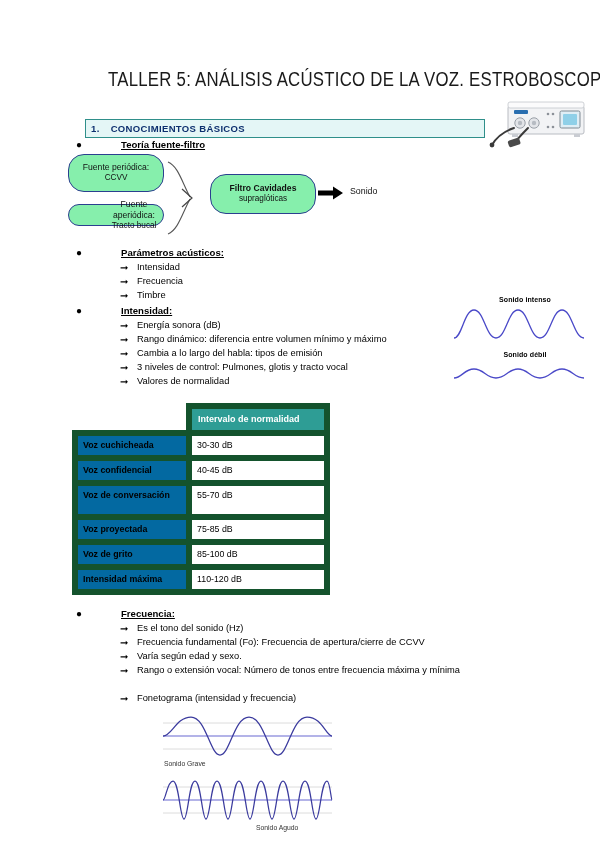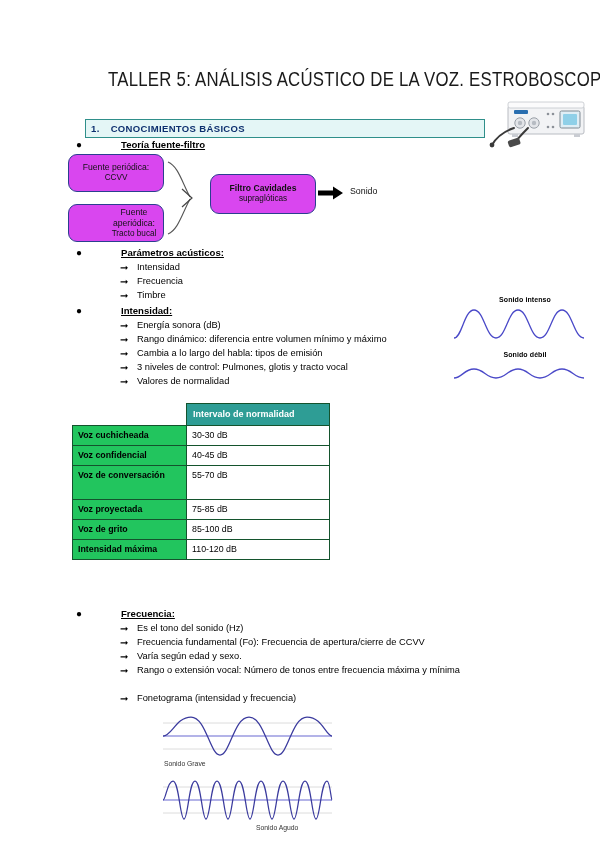--- a/index.html
+++ b/index.html
@@ -101,34 +101,34 @@
     flex: none;
     font-size: 10px;
     color: #000;
   }
   .arrow-item .lbl { flex: 1; }
 
   
   .diagram { position: absolute; left: 60px; top: 152px; width: 350px; height: 92px; }
   .dbox {
     position: absolute;
-    background: #d946ef;
+    background: #86efac;
     border: 1.3px solid #2b3f8f;
-    border-radius: 9px;
+    border-radius: 16px;
     display: flex;
     flex-direction: column;
     align-items: center;
     justify-content: center;
     font-size: 8.6px;
     color: #111;
     line-height: 1.3;
     text-align: center;
   }
   .dbox.b1 { left: 8px;  top: 2px;  width: 96px; height: 38px; }
-  .dbox.b2 { left: 8px;  top: 52px; width: 96px; height: 38px; padding-left: 36px; }
+  .dbox.b2 { left: 8px;  top: 52px; width: 96px; height: 22px; padding-left: 36px; }
   .dbox.b3 { left: 150px; top: 22px; width: 106px; height: 40px; }
   .dbox .l2 { font-size: 8.2px; }
   .brace { position: absolute; left: 104px; top: 4px; width: 42px; height: 84px; }
   .sonido-arrow { position: absolute; left: 258px; top: 33px; width: 26px; height: 16px; }
   .sonido-lbl {
     position: absolute;
     left: 290px; top: 34px;
     font-size: 8.8px;
     color: #111;
   }
@@ -148,35 +148,35 @@
   
   .tbl {
     position: absolute;
     left: 72px;
     top: 403px;
     width: 258px;
     border-collapse: collapse;
     font-size: 8.8px;
   }
   .tbl td {
-    border: 1px solid #14532d;
+    border: 6px solid #14532d;
     padding: 4px 5px;
     vertical-align: top;
     line-height: 1.25;
   }
   .tbl .corner { border: none; background: #fff; width: 114px; }
   .tbl .hd {
     background: #2e9d95;
     color: #ffffff;
     font-weight: bold;
     font-size: 9px;
     padding: 5px 6px;
   }
   .tbl .rh {
-    background: #22c55e;
+    background: #0369a1;
     font-weight: bold;
     width: 114px;
   }
   .tbl .val { background: #ffffff; }
 
   
   .botwaves { position: absolute; left: 160px; top: 714px; width: 260px; height: 126px; }
   .bw-lbl {
     position: absolute;
     font-size: 6.8px;

